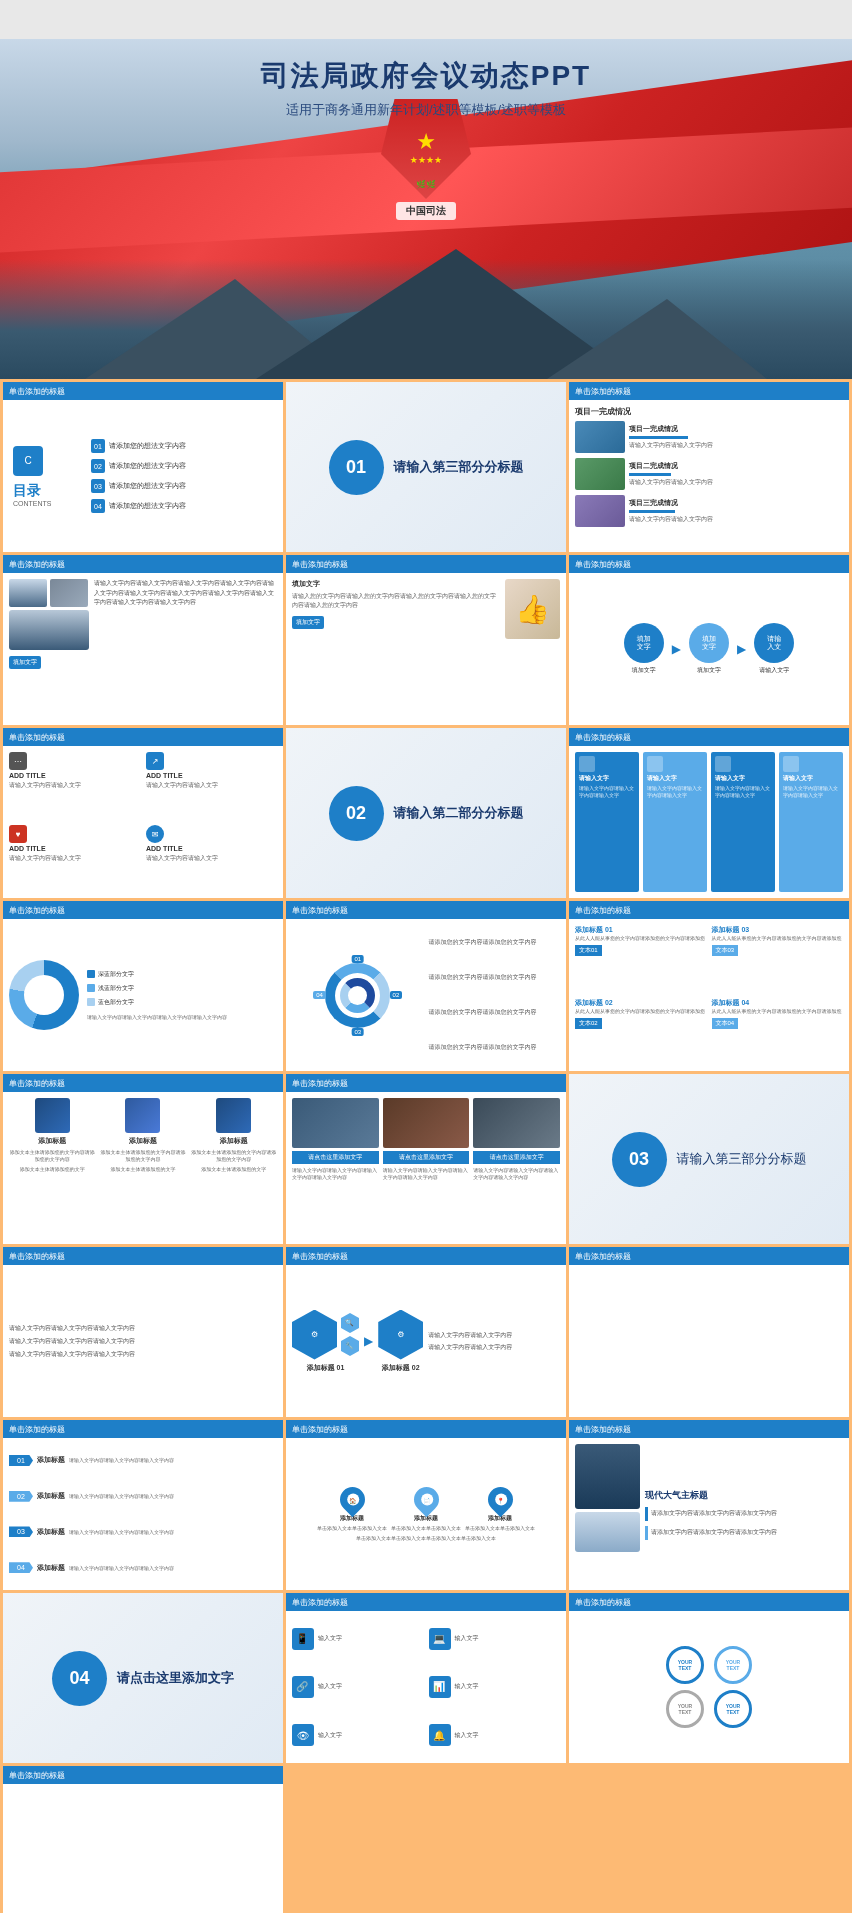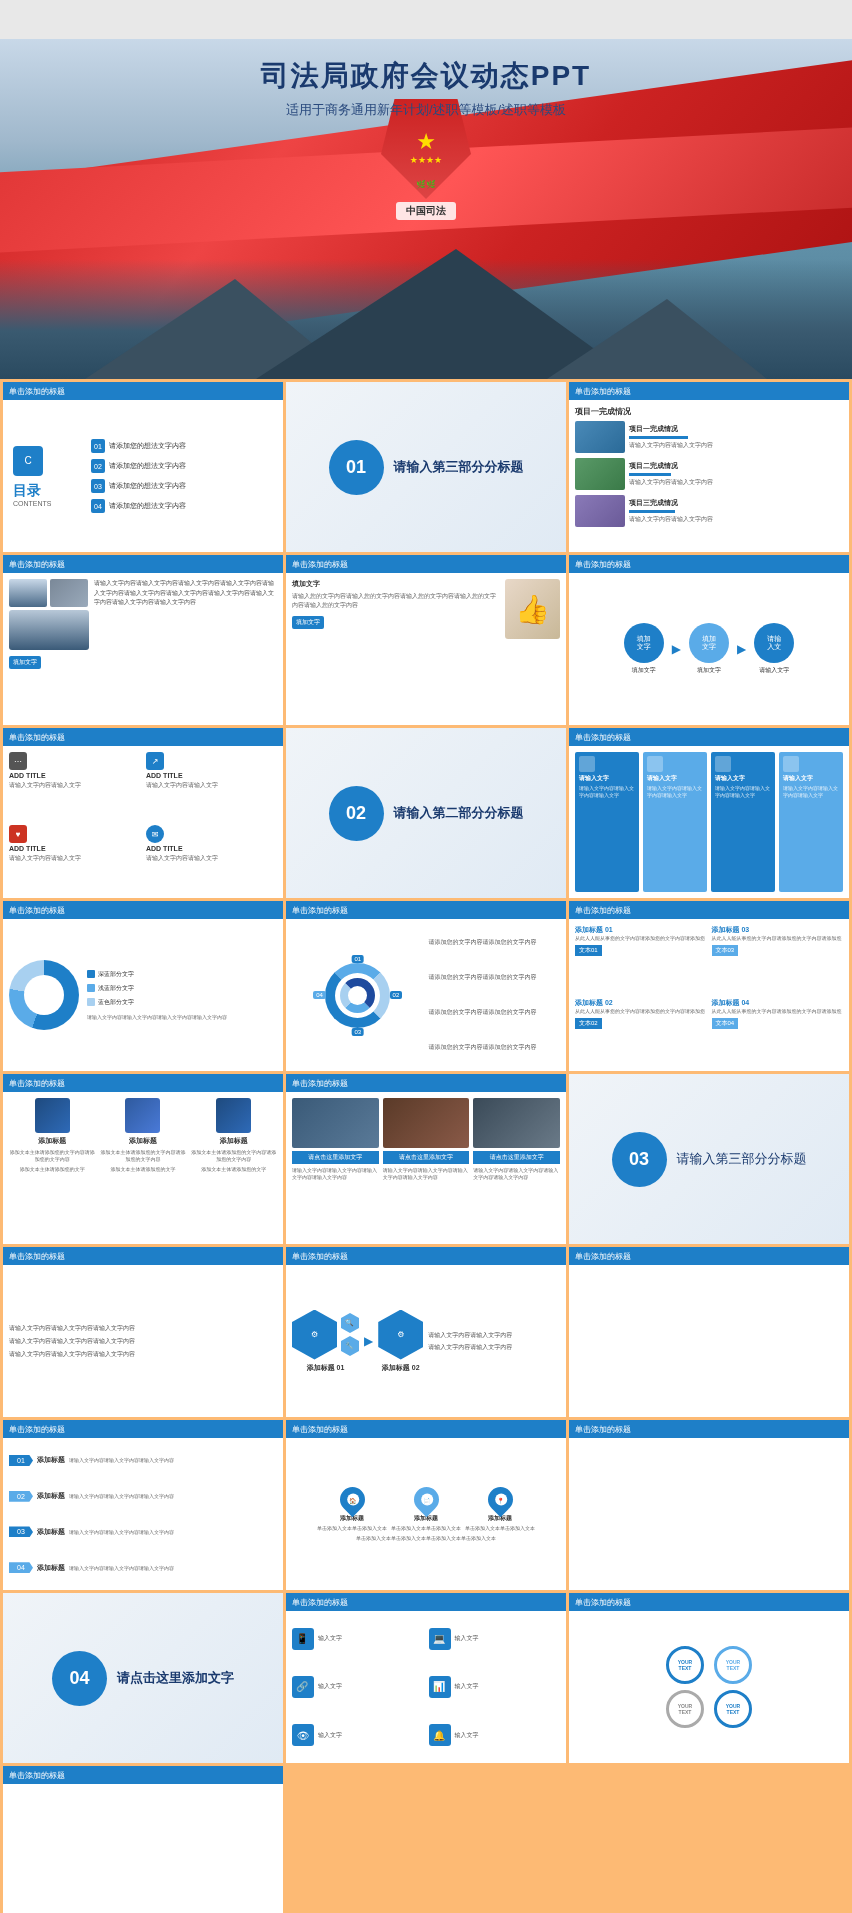--- a/index.html
+++ b/index.html
@@ -705,20 +705,39 @@
         </div>
         <div style="font-size:5px;color:#666;text-align:center;line-height:1.4;">单击添加入文本单击添加入文本单击添加入文本单击添加入文本</div>
       </div>
     </div>
   </div>
 
   <div class="slide">
     <div class="slide-header">
       <span class="slide-header-text">单击添加的标题</span>
     </div>
+    <div class="slide-body">
+      <div style="display:flex;gap:5px;height:100%;">
+        <div style="width:65px;flex-shrink:0;">
+          <div style="width:65px;height:65px;background:linear-gradient(180deg,#3a5a78,#1a3a58);border-radius:3px;"></div>
+          <div style="width:65px;height:40px;background:linear-gradient(180deg,#c8d8e8,#8aaac8);border-radius:3px;margin-top:3px;"></div>
+        </div>
+        <div style="flex:1;display:flex;flex-direction:column;justify-content:center;gap:5px;">
+          <div style="font-size:9px;font-weight:bold;color:#1a3a6e;">现代大气主标题</div>
+          <div style="display:flex;align-items:center;gap:3px;">
+            <div style="width:3px;height:14px;background:#1e7fc8;"></div>
+            <div style="font-size:6px;color:#555;line-height:1.4;">请添加文字内容请添加文字内容请添加文字内容</div>
+          </div>
+          <div style="display:flex;align-items:center;gap:3px;">
+            <div style="width:3px;height:14px;background:#5aabe8;"></div>
+            <div style="font-size:6px;color:#555;line-height:1.4;">请添加文字内容请添加文字内容请添加文字内容</div>
+          </div>
+        </div>
+      </div>
+    </div>
   </div>
 
   <div class="slide" style="background:linear-gradient(135deg,#f0f4f8,#e0eaf4);">
     <div class="slide-body" style="display:flex;align-items:center;justify-content:center;height:100%;">
       <div style="width:55px;height:55px;background:#1e7fc8;border-radius:50%;display:flex;align-items:center;justify-content:center;color:#fff;font-size:18px;font-weight:bold;margin-right:10px;flex-shrink:0;">04</div>
       <div style="font-size:13px;color:#1a3a6e;font-weight:bold;">请点击这里添加文字</div>
     </div>
   </div>
 
   <div class="slide">

